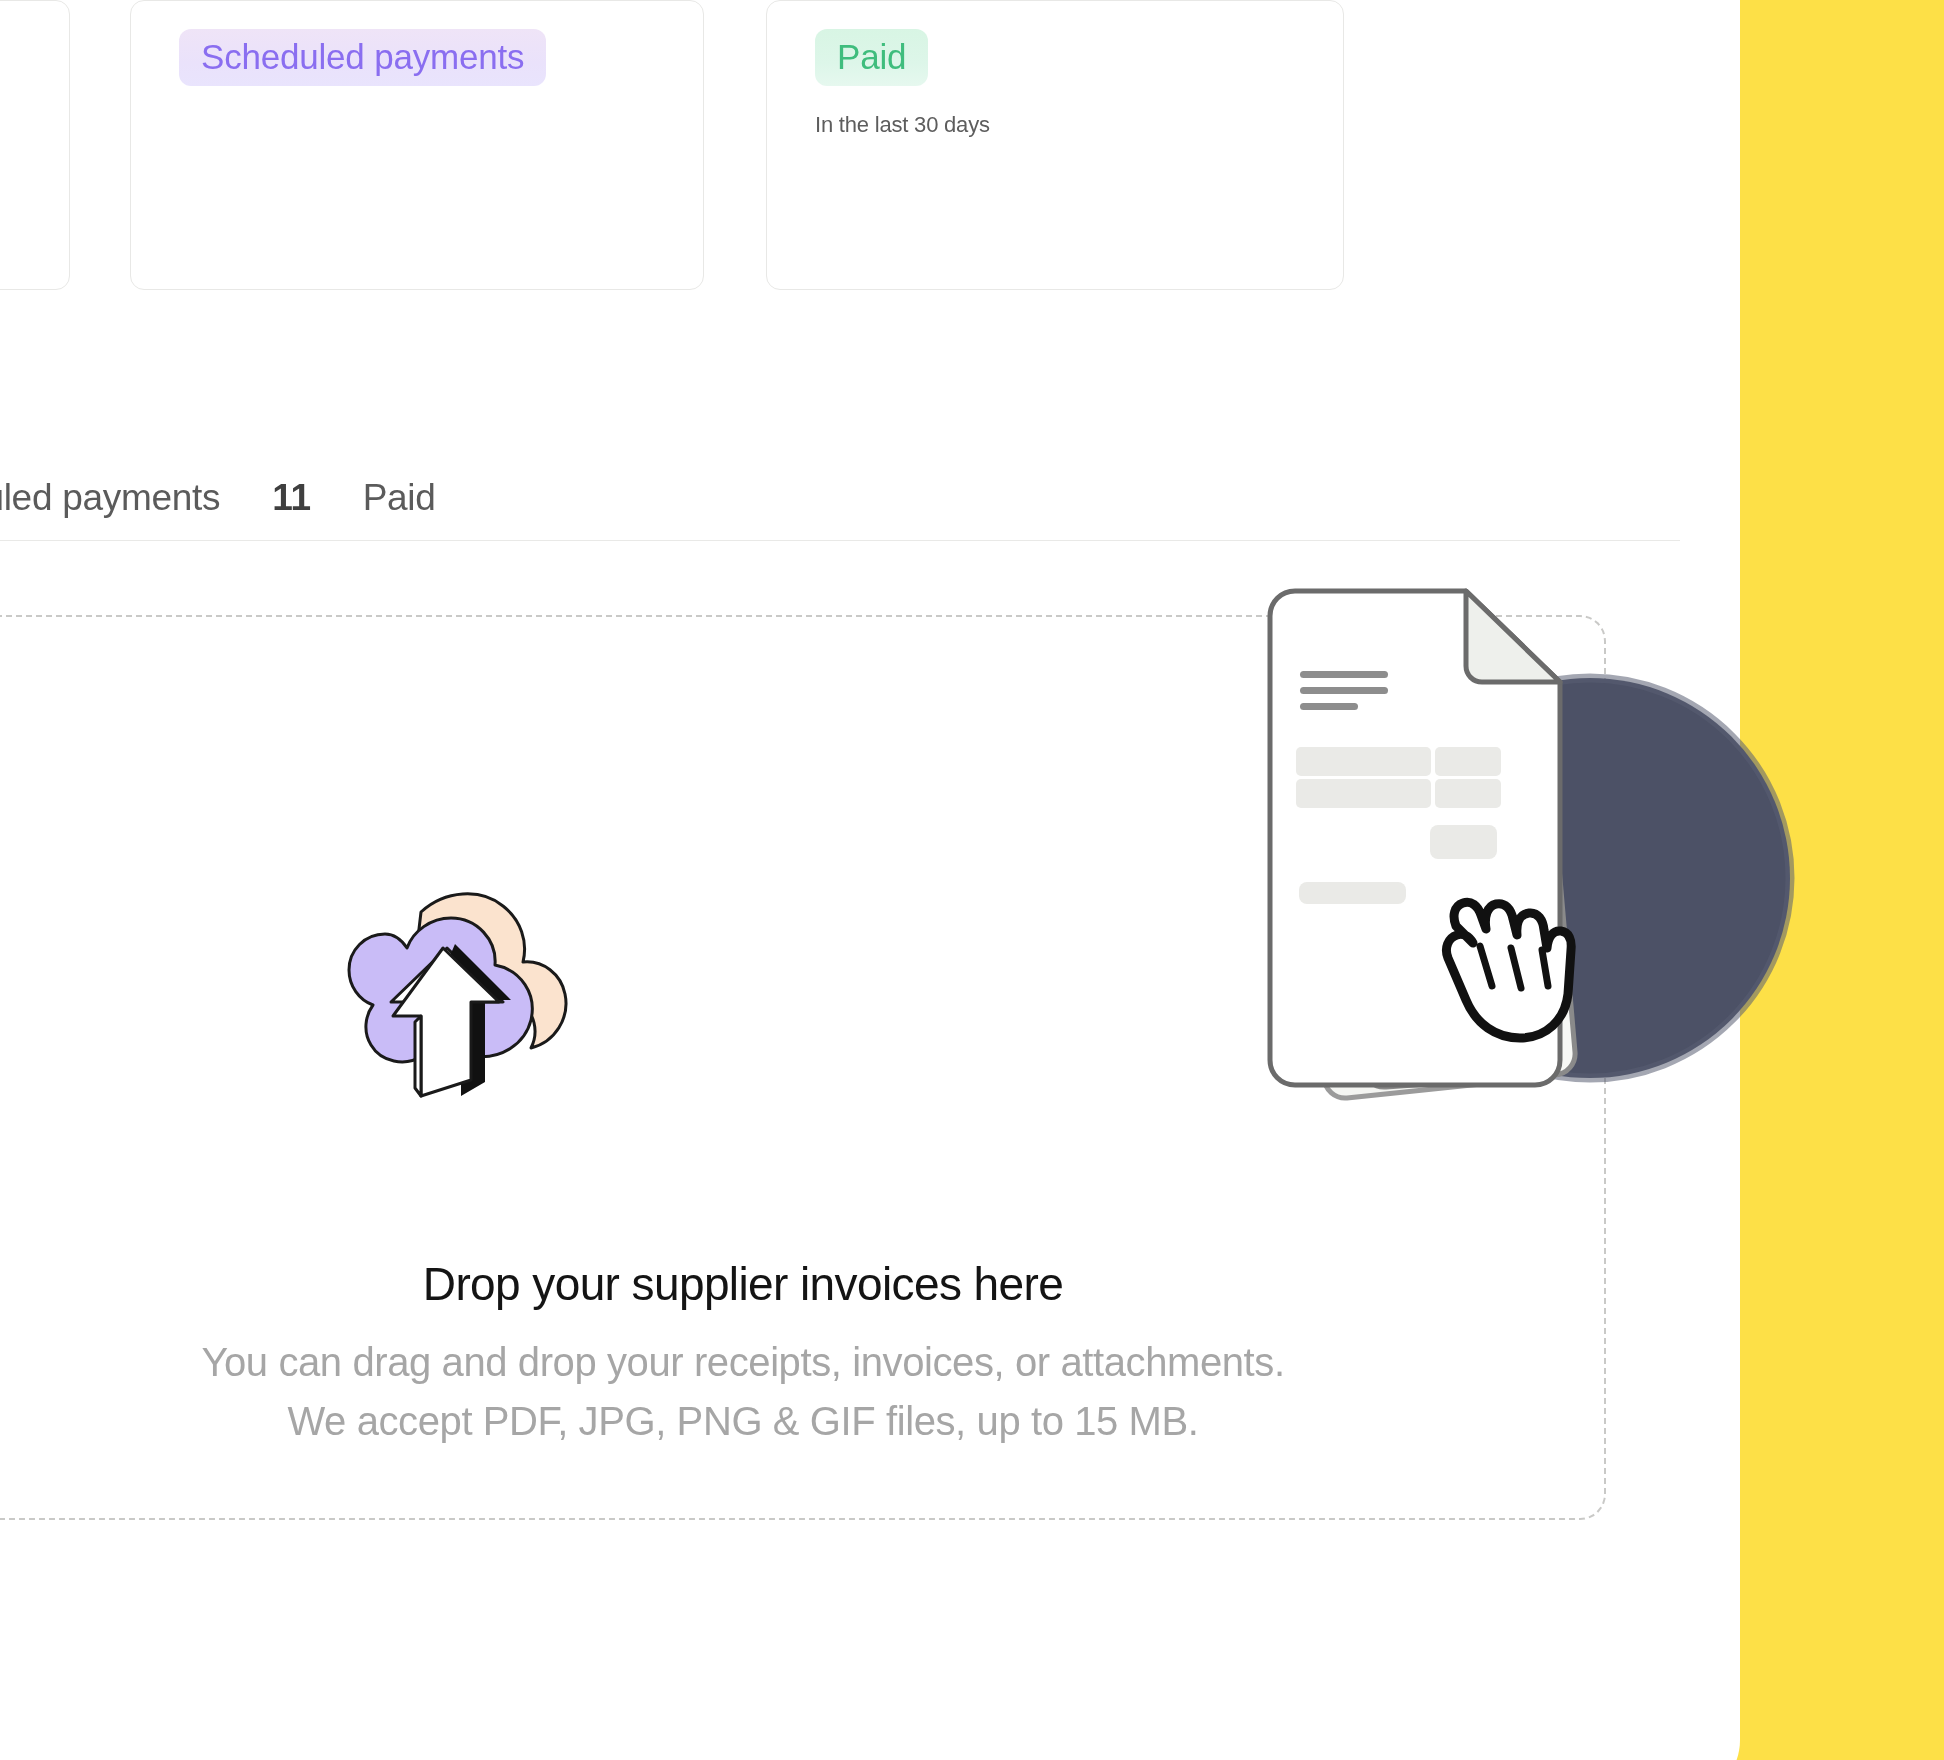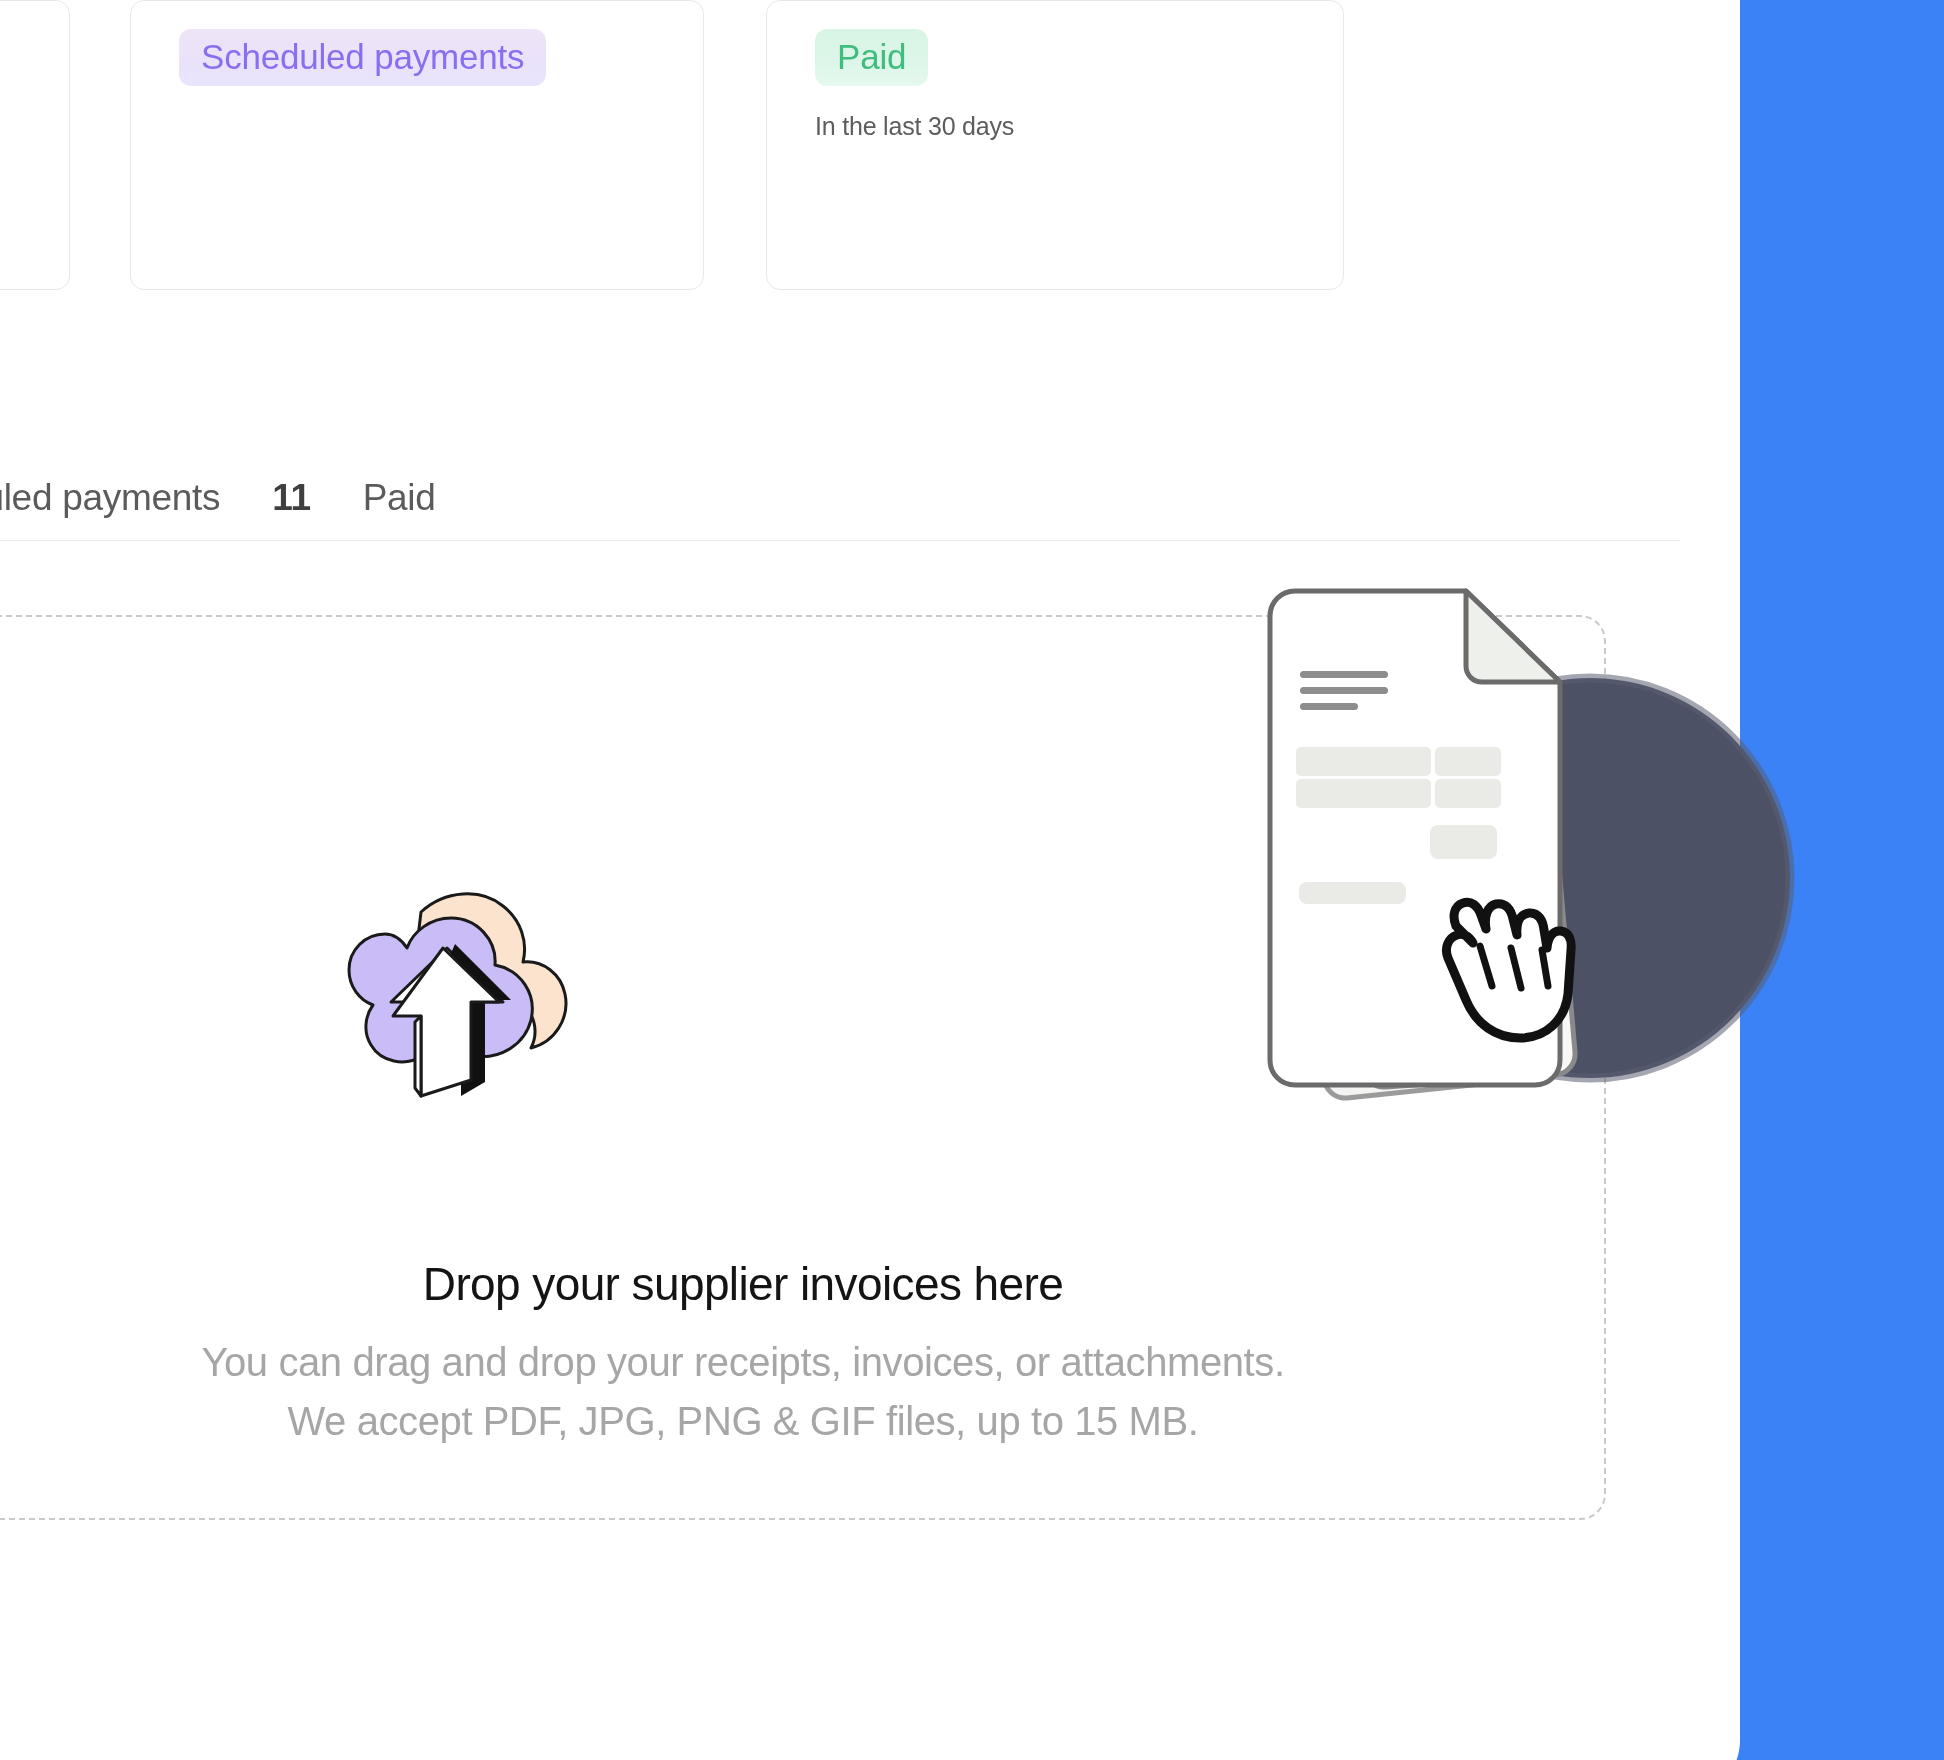--- a/index.html
+++ b/index.html
@@ -11,21 +11,21 @@
     overflow: hidden;
     font-family: "Liberation Sans", sans-serif;
     -webkit-font-smoothing: antialiased;
   }
 
   
   #stage {
     position: relative;
     width: 1944px;
     height: 1760px;
-    background: #3b82f6;
+    background: #fde047;
   }
 
   
   #app-panel {
     position: absolute;
     left: -60px;
     top: -40px;
     width: 1800px;
     height: 1840px;
     background: #ffffff;
@@ -81,21 +81,21 @@
     font-size: 62px;
     line-height: 1.05;
     color: #141414;
     letter-spacing: -1.2px;
     font-weight: 400;
     white-space: nowrap;
   }
 
   .card-sub {
     margin-top: 26px;
-    font-size: 25px;
+    font-size: 22px;
     color: #5d5d5d;
     letter-spacing: -0.2px;
     white-space: nowrap;
   }
 
   
   #tabs-row {
     position: absolute;
     left: -60px;
     top: 495px;

